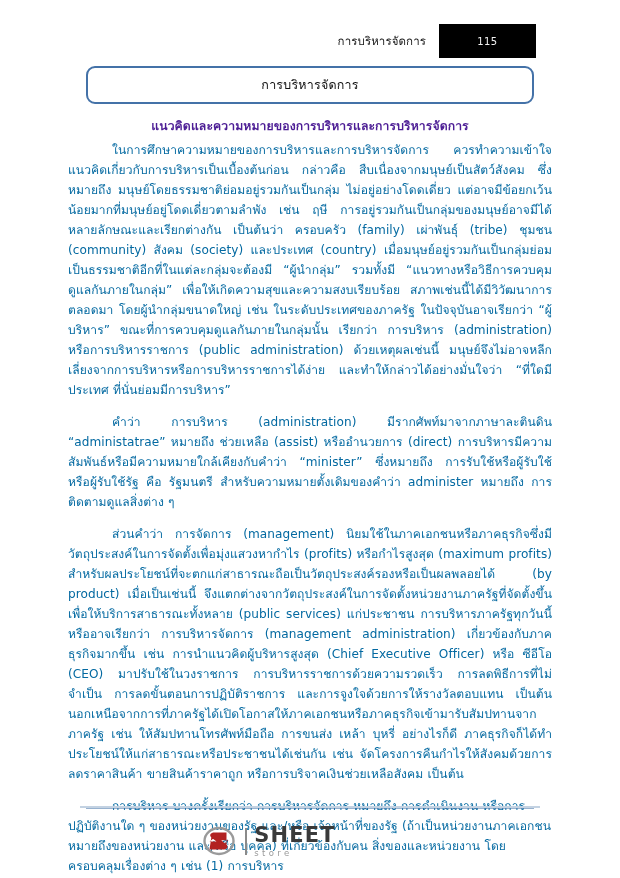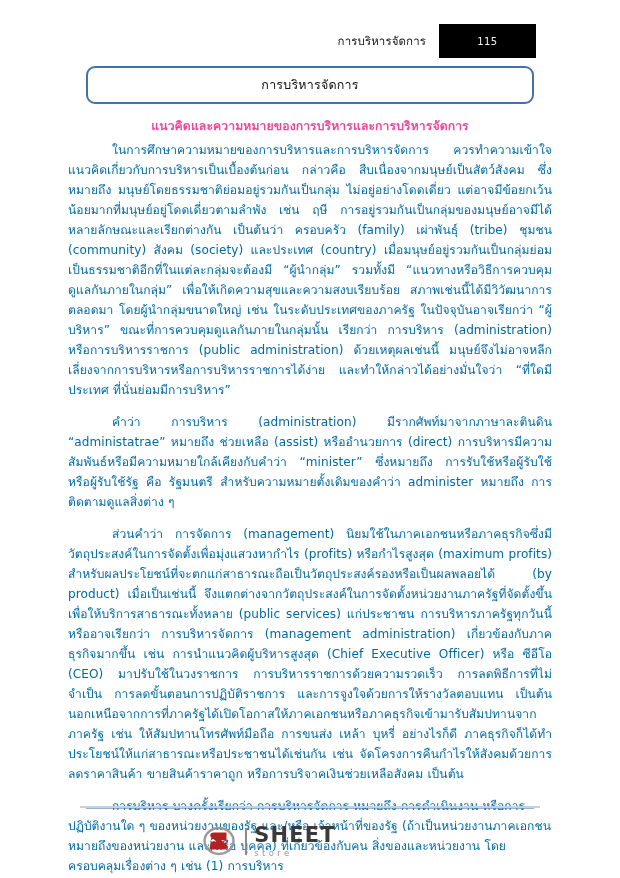--- a/index.html
+++ b/index.html
@@ -77,21 +77,21 @@
   
   .content {
     position: absolute;
     top: 116px;
     left: 68px;
     width: 484px;
   }
   .section-heading {
     font-size: 12.2px;
     font-weight: bold;
-    color: #ec4899;
+    color: #4c1d95;
     text-align: center;
     margin: 0 0 4px 0;
     line-height: 20px;
     letter-spacing: 0.1px;
   }
   .para {
     font-size: 12.1px;
     color: #0369a1;
     line-height: 20.0px;
     margin: 0;

